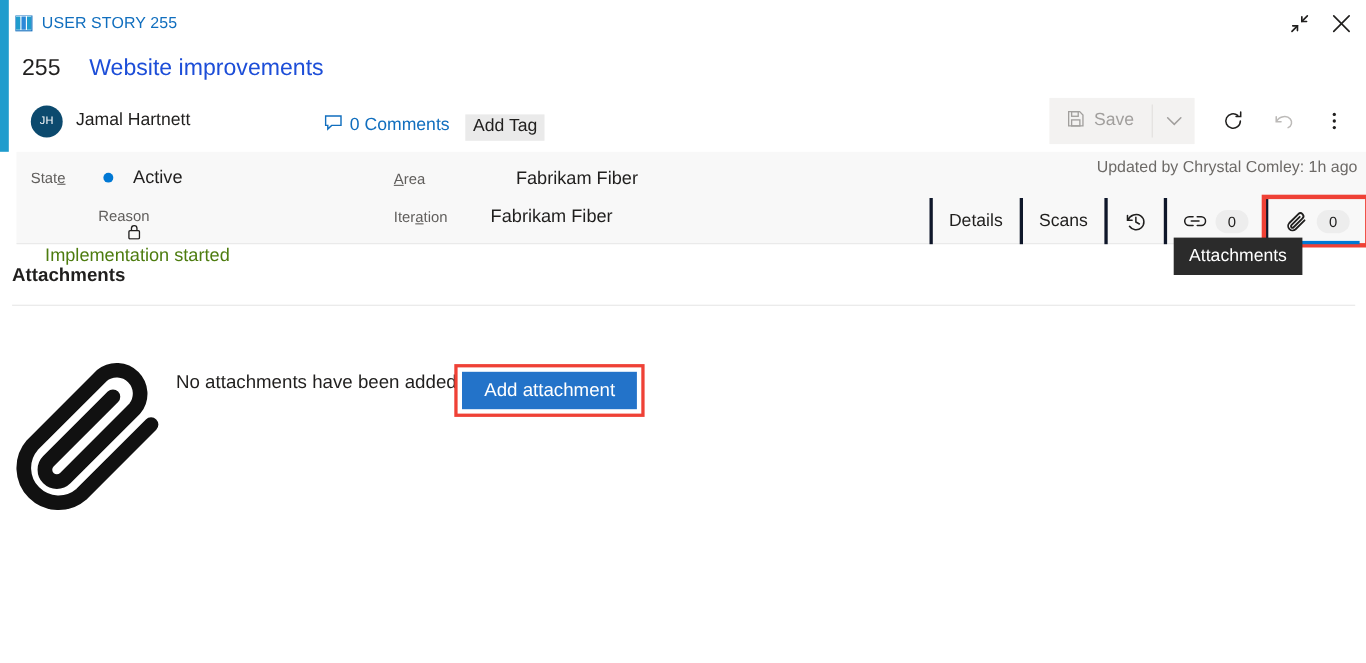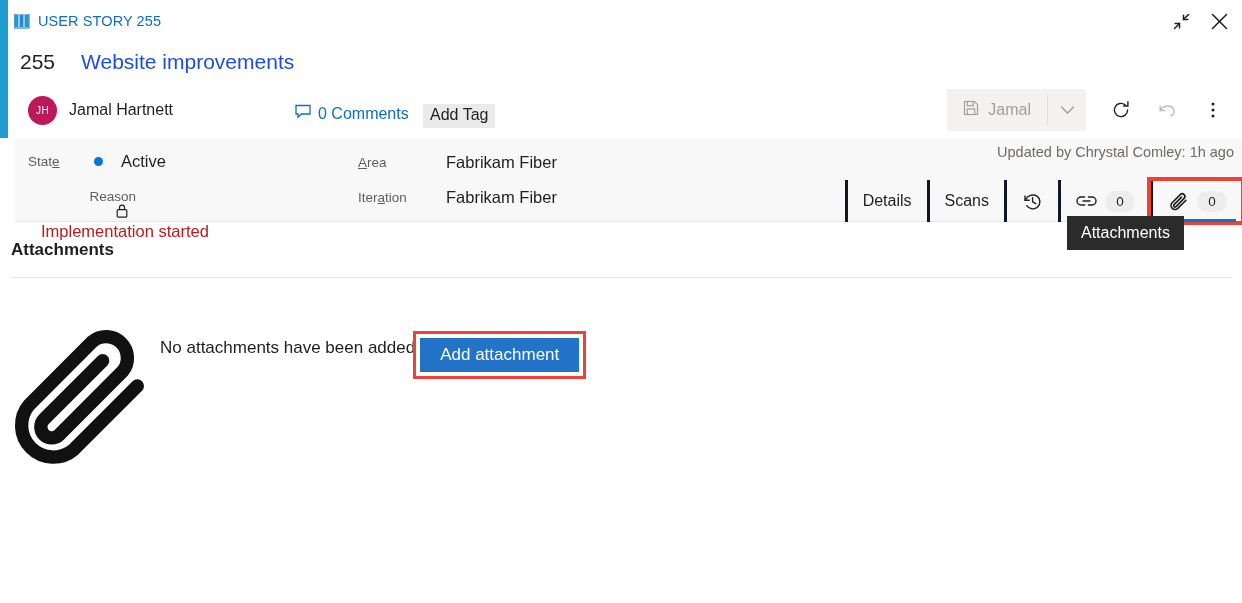--- a/index.html
+++ b/index.html
@@ -59,21 +59,21 @@
   .title-text { font-size: 21px; color: #1d4ed8; }
 
   .meta-row {
     position: absolute;
     left: 28px; top: 94px;
     display: flex; align-items: center;
     height: 32px;
   }
   .avatar {
     width: 29px; height: 29px; border-radius: 50%;
-    background: #be185d;
+    background: #0c4a6e;
     color: #ffffff;
     font-size: 10px;
     display: flex; align-items: center; justify-content: center;
     letter-spacing: .3px;
   }
   .assignee {
     margin-left: 12px;
     font-size: 16px;
     color: #201f1e;
     white-space: nowrap;
@@ -148,21 +148,21 @@
     font-size: 13.5px;
     color: #605e5c;
     white-space: nowrap;
   }
   .f-label u { text-decoration: underline; }
   .f-value {
     font-size: 16.5px;
     color: #201f1e;
     white-space: nowrap;
   }
-  .f-value.muted { color: #b91c1c; text-align: center; }
+  .f-value.muted { color: #4d7c0f; text-align: center; }
   .state-dot {
     width: 9px; height: 9px; border-radius: 50%;
     background: #0078d4;
   }
 
   .updated-by {
     position: absolute;
     right: 8px; top: 144px;
     font-size: 14.5px;
     color: #6d6a67;
@@ -326,21 +326,21 @@
 
     <div class="btn-group">
       <div class="tb-btn disabled">
         <span>
           <svg width="16" height="16" viewBox="0 0 16 16" fill="none" stroke="#a19f9d" stroke-width="1.2">
             <path d="M1.5 1.5 H11.5 L14.5 4.5 V14.5 H1.5 Z"></path>
             <rect x="4.2" y="1.5" width="6" height="4.2"></rect>
             <rect x="4.2" y="9" width="7.5" height="5.5"></rect>
           </svg>
         </span>
-        <span>Jamal</span>
+        <span>Save</span>
       </div>
       <div class="tb-sep"></div>
       <div class="tb-caret">
         <svg width="15" height="10" viewBox="0 0 15 10" fill="none" stroke="#a19f9d" stroke-width="1.4" stroke-linecap="round">
           <path d="M1.5 2 L7.5 8 L13.5 2"></path>
         </svg>
       </div>
     </div>
 
 
@@ -379,21 +379,21 @@
       <span class="f-label" style="width:58px;">Reason</span>
       <span style="margin-left:8px;">
         <svg width="12" height="14" viewBox="0 0 12 14" fill="none" stroke="#201f1e" stroke-width="1.2">
           <rect x="1.2" y="5.6" width="9.6" height="7.6" rx="1"></rect>
           <path d="M3.5 5.6 V3.6 A2.5 2.5 0 0 1 8.5 3.6 V5.6"></path>
         </svg>
       </span>
       <span class="f-value muted" style="margin-left:13px;">Implementation started</span>
     </div>
 
-    <div class="field" style="left:343px; top:15px;">
+    <div class="field" style="left:343px; top:15px;gap:23px;">
       <span class="f-label" style="width:88px;"><u>A</u>rea</span>
       <span class="f-value">Fabrikam Fiber</span>
     </div>
 
     <div class="field" style="left:343px; top:50px;">
       <span class="f-label" style="width:88px;">Iter<u>a</u>tion</span>
       <span class="f-value">Fabrikam Fiber</span>
     </div>
   </div>
 

